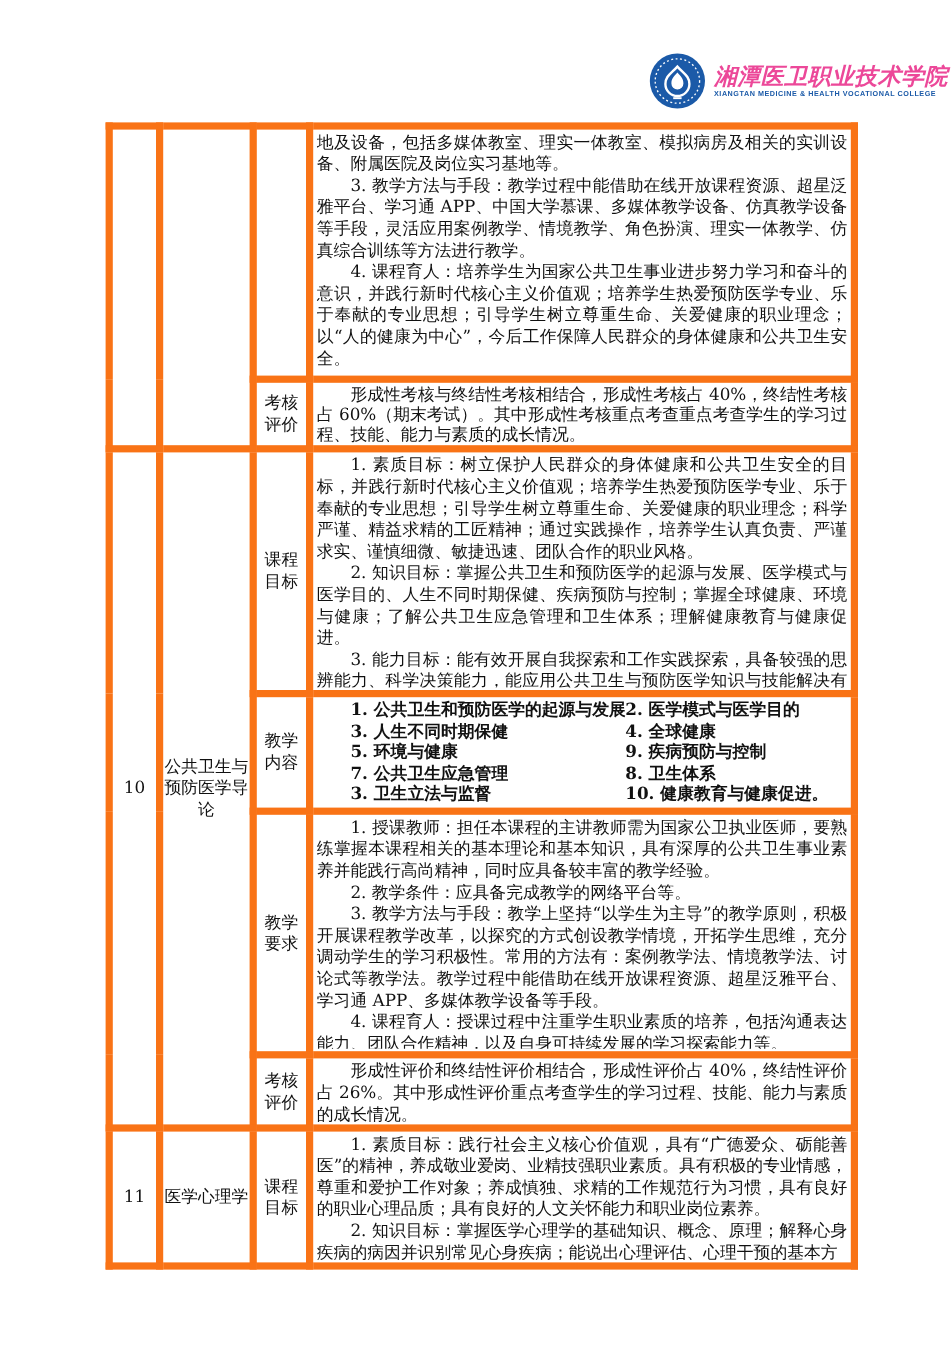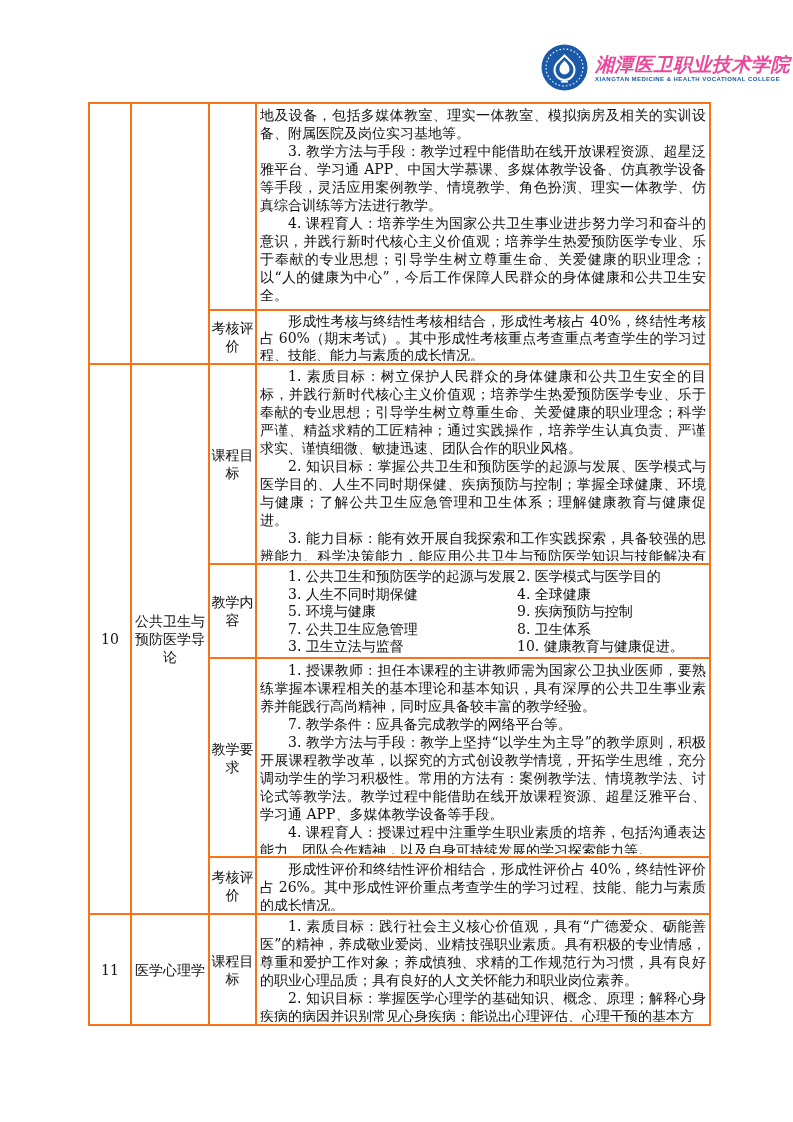--- a/index.html
+++ b/index.html
@@ -12,21 +12,21 @@
   .emblem { width:47px; height:47px; flex:0 0 auto; }
   .logo-text { display:flex; flex-direction:column; }
   .logo-cn { font-size:19px; font-weight:bold; font-style:italic; letter-spacing:0.5px;
              color:#ec4899; line-height:22px; white-space:nowrap; }
   .logo-en { font-size:6px; font-weight:bold; letter-spacing:0.45px; color:#1b5aa8;
              line-height:8px; white-space:nowrap; font-family:"Liberation Sans",sans-serif; }
 
   
   table.doc { position:absolute; left:88px; top:102px; width:621px;
               border-collapse:collapse; table-layout:fixed; }
-  td { border:2px solid #f97316; vertical-align:middle; font-size:14px;
+  td { border:6px solid #f97316; vertical-align:middle; font-size:14px;
        line-height:18px; overflow:hidden; }
   td.center { text-align:center; padding:1px; }
   td.content { vertical-align:top; padding:2px 3px; text-align:justify; }
   .para { text-indent:2em; }
   .no-indent { text-indent:0; }
   .cw { overflow:hidden; }
   .cw-a   { height:201px; }
   .cw-b   { height:48px; line-height:17px; }
   .cw-c1  { height:194px; }
   .cw-c2  { height:88px; }
@@ -35,21 +35,21 @@
   .cw-d   { height:105px; }
   tr.r-a  td { height:207px; }
   tr.r-b  td { height:52px; }
   tr.r-c1 td { height:199px; }
   tr.r-c2 td { height:93px; }
   tr.r-c3 td { height:198px; }
   tr.r-c4 td { height:56px; }
   tr.r-d  td { height:110px; }
 
   .content-grid { display:grid; grid-template-columns:229px auto; padding-left:28px;
-                  line-height:18.6px; }
+                  line-height:18.6px;font-weight:bold; }
   .content-grid span { white-space:nowrap; overflow:hidden; }
 
   
   .page-number { position:absolute; left:0; top:1026px; width:793px; text-align:center;
                  font-size:14px; }
 </style>
 </head>
 <body>
 
 <div class="page">
@@ -125,21 +125,21 @@
             <span>3. 卫生立法与监督</span>
             <span>10. 健康教育与健康促进。</span>
           </div>
         </td>
       </tr>
       <tr class="r-c3">
         <td class="center">教学要求</td>
         <td class="content">
           <div class="cw cw-c3">
             <p class="para">1. 授课教师：担任本课程的主讲教师需为国家公卫执业医师，要熟练掌握本课程相关的基本理论和基本知识，具有深厚的公共卫生事业素养并能践行高尚精神，同时应具备较丰富的教学经验。</p>
-            <p class="para">7. 教学条件：应具备完成教学的网络平台等。</p>
+            <p class="para">2. 教学条件：应具备完成教学的网络平台等。</p>
             <p class="para">3. 教学方法与手段：教学上坚持“以学生为主导”的教学原则，积极开展课程教学改革，以探究的方式创设教学情境，开拓学生思维，充分调动学生的学习积极性。常用的方法有：案例教学法、情境教学法、讨论式等教学法。教学过程中能借助在线开放课程资源、超星泛雅平台、学习通 APP、多媒体教学设备等手段。</p>
             <p class="para">4. 课程育人：授课过程中注重学生职业素质的培养，包括沟通表达能力、团队合作精神，以及自身可持续发展的学习探索能力等。</p>
           </div>
         </td>
       </tr>
       <tr class="r-c4">
         <td class="center">考核评价</td>
         <td class="content">
           <div class="cw cw-c4">
             <p class="para">形成性评价和终结性评价相结合，形成性评价占 40%，终结性评价占 26%。其中形成性评价重点考查学生的学习过程、技能、能力与素质的成长情况。</p>

